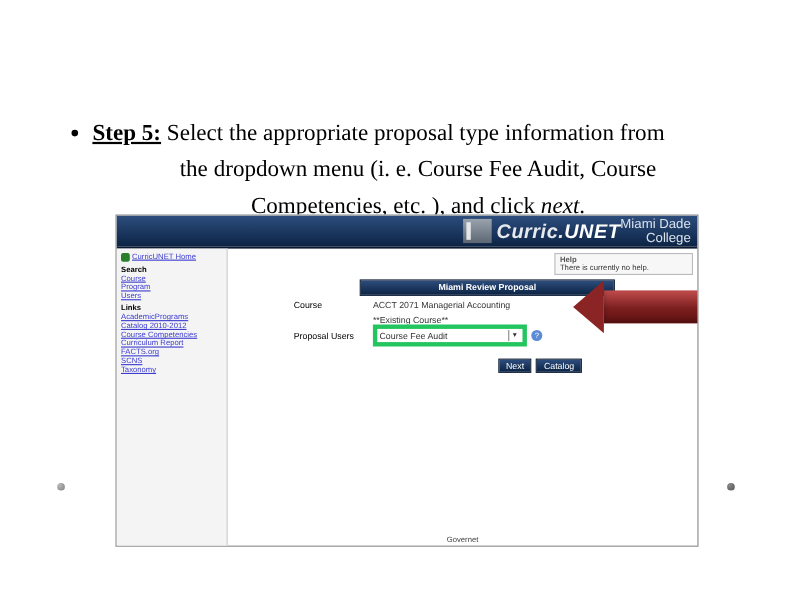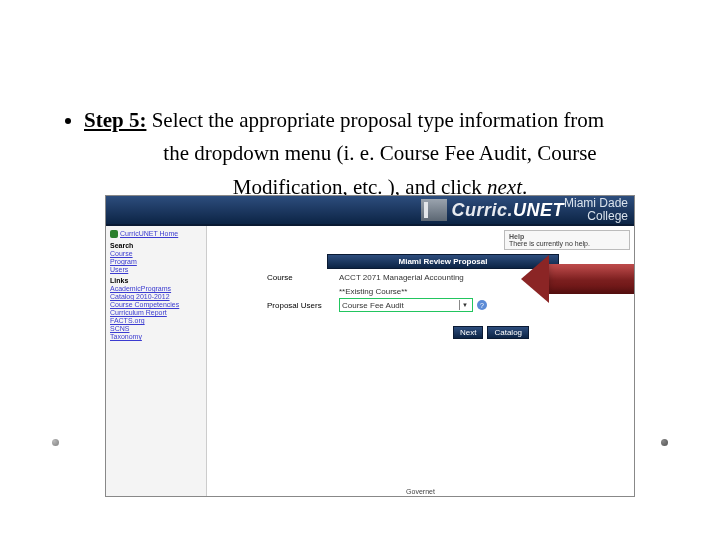--- a/index.html
+++ b/index.html
@@ -22,21 +22,21 @@
 .sidebar .home{display:flex;align-items:center;gap:2px}
 .home-icon{width:8px;height:8px;background:#2a7f2a;border-radius:2px}
 .main{flex:1;position:relative}
 .help-box{position:absolute;top:4px;right:4px;width:116px;border:1px solid #bbb;background:#f7f7f7;padding:2px 4px;font-size:7px}
 .help-box .hb-title{font-weight:bold;color:#555}
 .review-bar{position:absolute;top:28px;left:120px;width:230px;height:13px;background:linear-gradient(#2d4d7d,#0c2445);color:#fff;border:1px solid #0a1a33;text-align:center;font-size:8px;line-height:13px;font-weight:bold}
 .form{position:absolute;top:44px;left:60px;width:320px}
 .row{display:flex;align-items:center;height:14px}
 .row .label{width:72px;color:#000}
 .row .val{flex:1;color:#333}
-.dropdown{height:12px;border:1px solid #22c55e;background:#fff;width:128px;padding:0 2px;display:flex;align-items:center;justify-content:space-between}
+.dropdown{height:12px;border:4px solid #22c55e;background:#fff;width:128px;padding:0 2px;display:flex;align-items:center;justify-content:space-between}
 .dropdown .dd-arrow{width:10px;height:10px;border-left:1px solid #888;display:flex;align-items:center;justify-content:center;font-size:6px;color:#333}
 .qmark{width:10px;height:10px;border-radius:50%;background:#5c8bd6;color:#fff;font-size:7px;display:flex;align-items:center;justify-content:center;margin-left:4px}
 .button-row{position:absolute;top:100px;left:246px;display:flex;gap:4px}
 .btn{background:linear-gradient(#2d4d7d,#0c2445);color:#fff;border:1px solid #0a1a33;font-size:8px;padding:1px 6px;cursor:pointer}
 .arrow-annotation{position:absolute;top:38px;left:322px;width:138px;height:30px;pointer-events:none}
 .arrow-body{position:absolute;top:0;left:20px;right:0;bottom:0;background:linear-gradient(180deg,#c14d4d 0%,#7a1e1e 55%,#6a1313 100%);box-shadow:inset 0 -4px 6px rgba(0,0,0,.25)}
 .arrow-head{position:absolute;left:-8px;top:-9px;width:0;height:0;border-top:24px solid transparent;border-bottom:24px solid transparent;border-right:28px solid #8b2525}
 .dots{position:absolute;left:0;bottom:0;right:0;display:flex;justify-content:space-between;padding:0 52px 18px 52px;pointer-events:none}
 .dot{width:7px;height:7px;border-radius:50%}
 .dot1{background:radial-gradient(circle at 30% 30%,#b8b8b8,#808080)}
@@ -44,21 +44,21 @@
 .bottom-text{position:absolute;bottom:3px;left:50%;transform:translateX(-50%);font-size:7px;color:#444;font-family:Tahoma,Arial,sans-serif}
 </style>
 </head>
 <body>
 
 <div class="slide">
   <ul class="instruction">
     <li>
       <b><u>Step 5:</u></b><span> Select the appropriate proposal type information from</span>
       <div class="subline">the dropdown menu (i. e. Course Fee Audit, Course</div>
-      <div class="subline"><span>Modification, etc. ), and click </span><em>next</em><span>.</span></div>
+      <div class="subline"><span>Competencies, etc. ), and click </span><em>next</em><span>.</span></div>
     </li>
   </ul>
 
   <div class="screenshot">
     <div class="header-bar">
       <div class="logo-area">
         <div class="logo-mark"></div>
         <span>Curric.</span>
           <span class="logo-un">UNET</span>
       </div>

